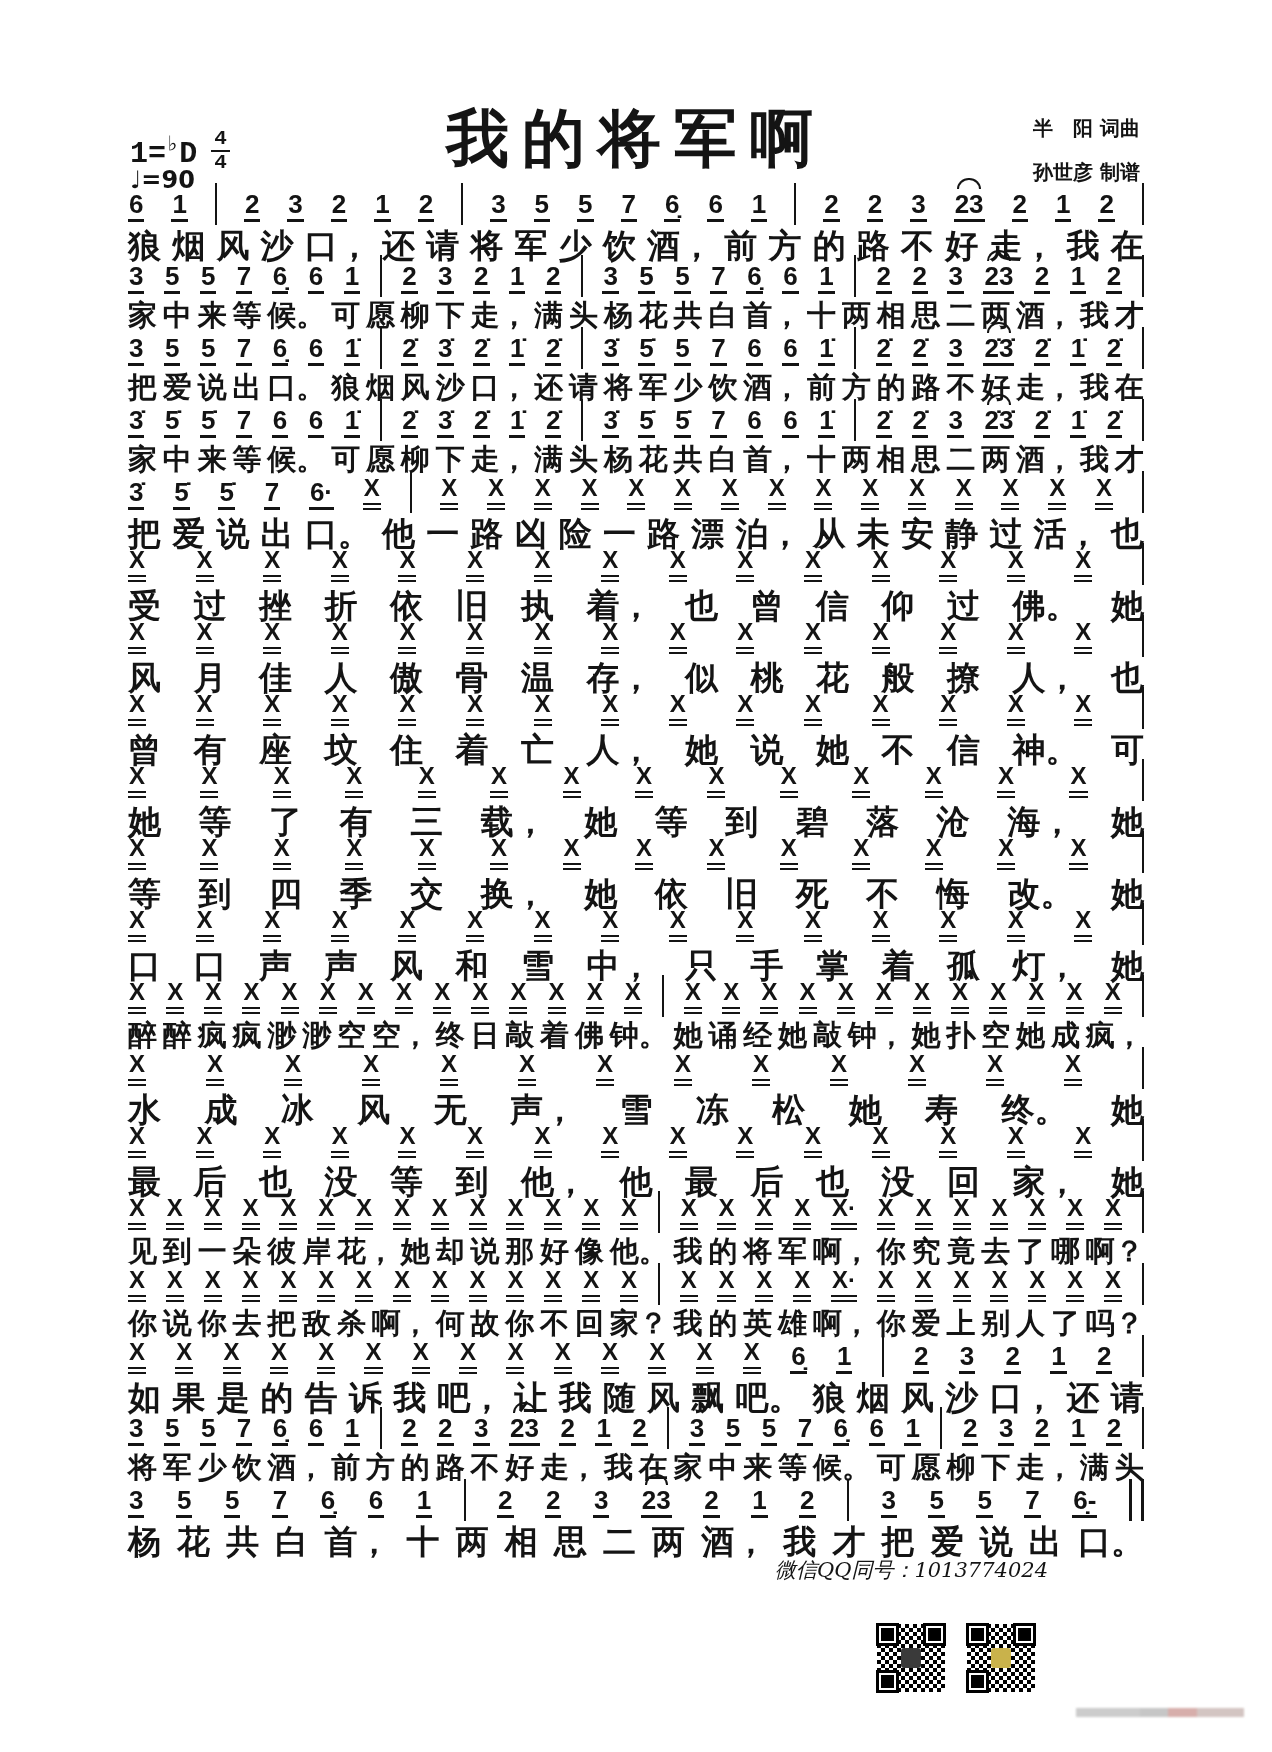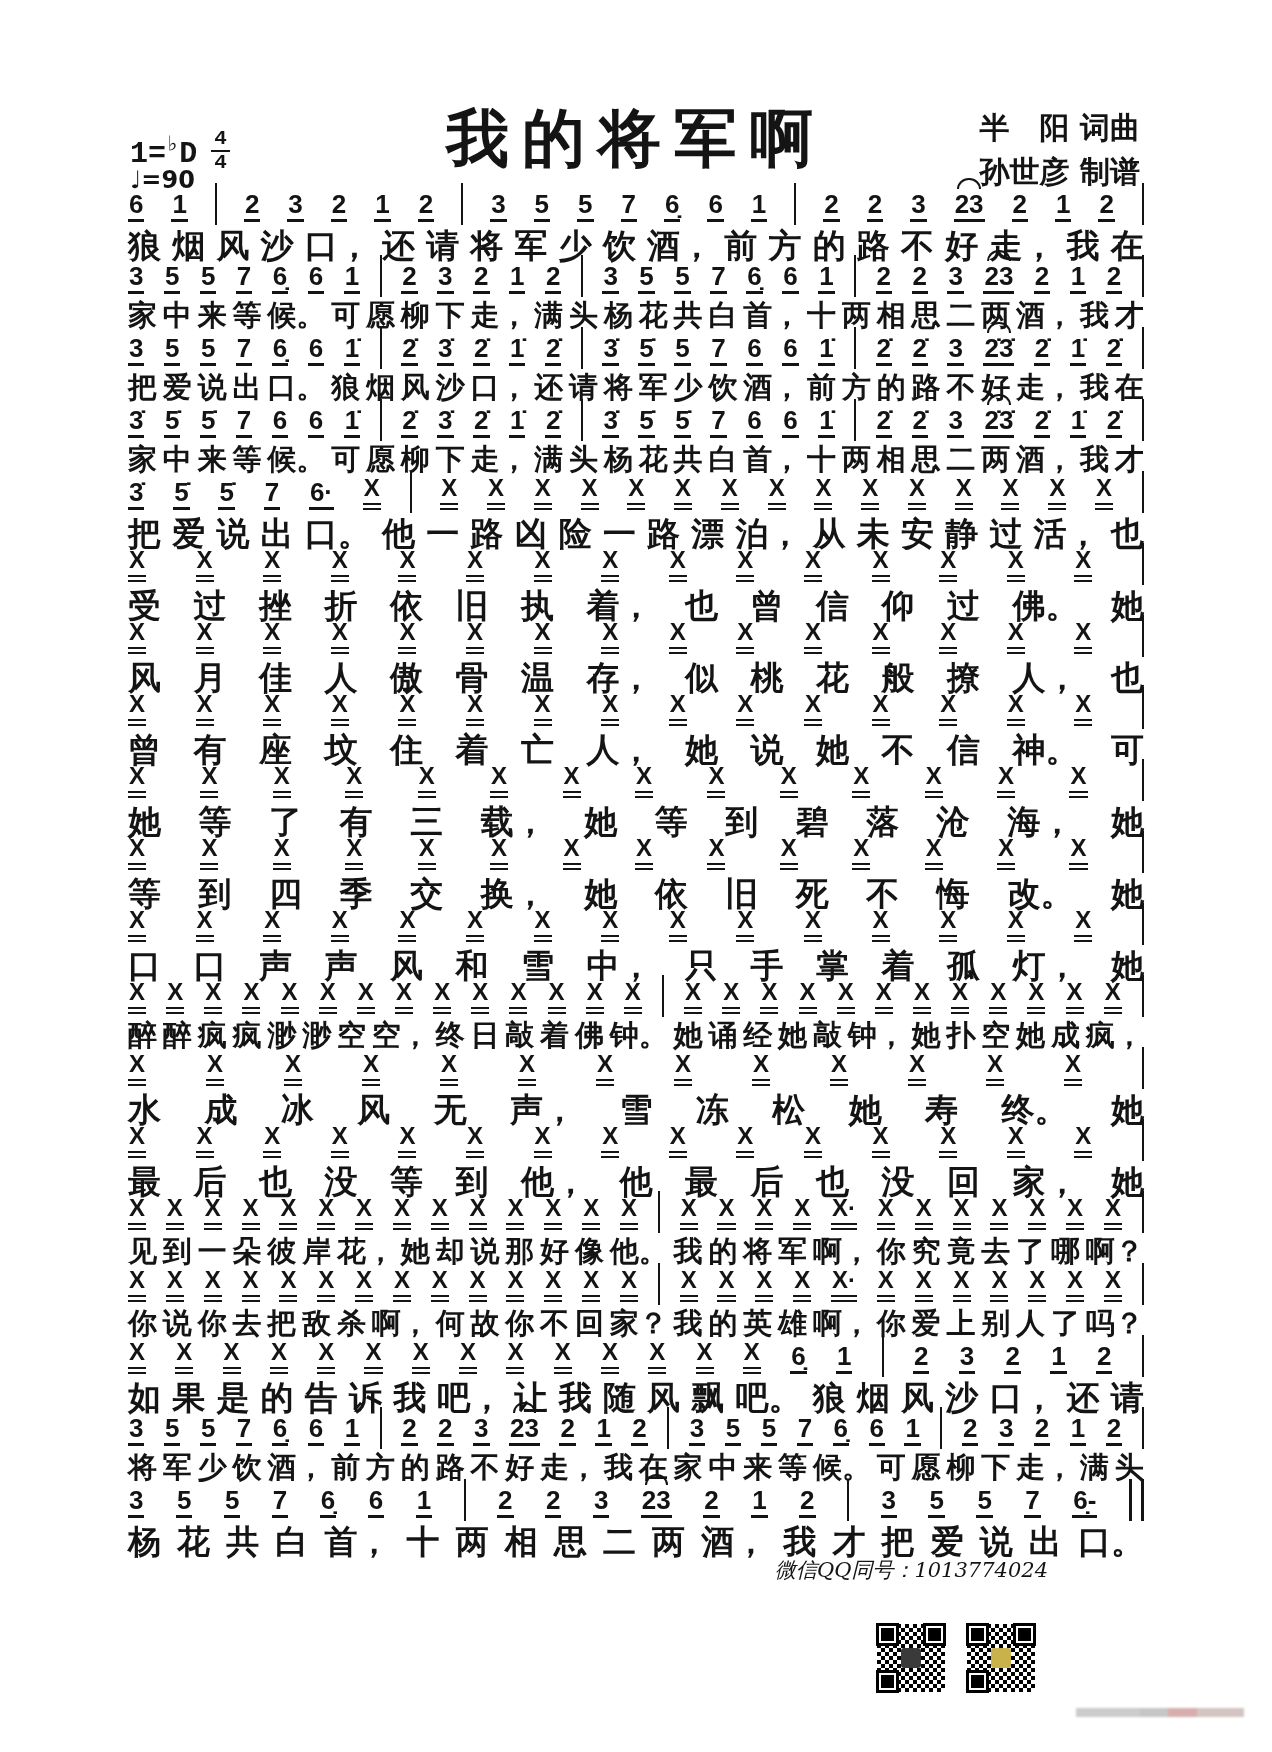--- a/index.html
+++ b/index.html
@@ -9,21 +9,21 @@
     box-shadow:0 0 6px rgba(0,0,0,.25);
   }
   
   .title{
     position:absolute;top:96px;left:50%;transform:translateX(-50%);
     font-family:"DejaVu Serif",serif;font-weight:bold;font-size:63px;
     letter-spacing:13px;white-space:nowrap;
   }
   .credits{
     position:absolute;top:106px;right:132px;text-align:left;
-    font-family:"DejaVu Serif",serif;font-weight:600;font-size:30px;line-height:44px;
+    font-family:"DejaVu Serif",serif;font-weight:600;font-size:20px;line-height:44px;
     white-space:nowrap;
   }
   .keyline{
     position:absolute;top:128px;left:130px;font-weight:bold;font-size:30px;
     font-family:Liberation Mono, monospace;white-space:nowrap;
   }
   .keyline .flat{font-size:22px;vertical-align:super;font-weight:bold;}
   .frac{
     display:inline-block;vertical-align:-6px;margin-left:14px;text-align:center;
     font-size:21px;font-weight:bold;line-height:22px;

